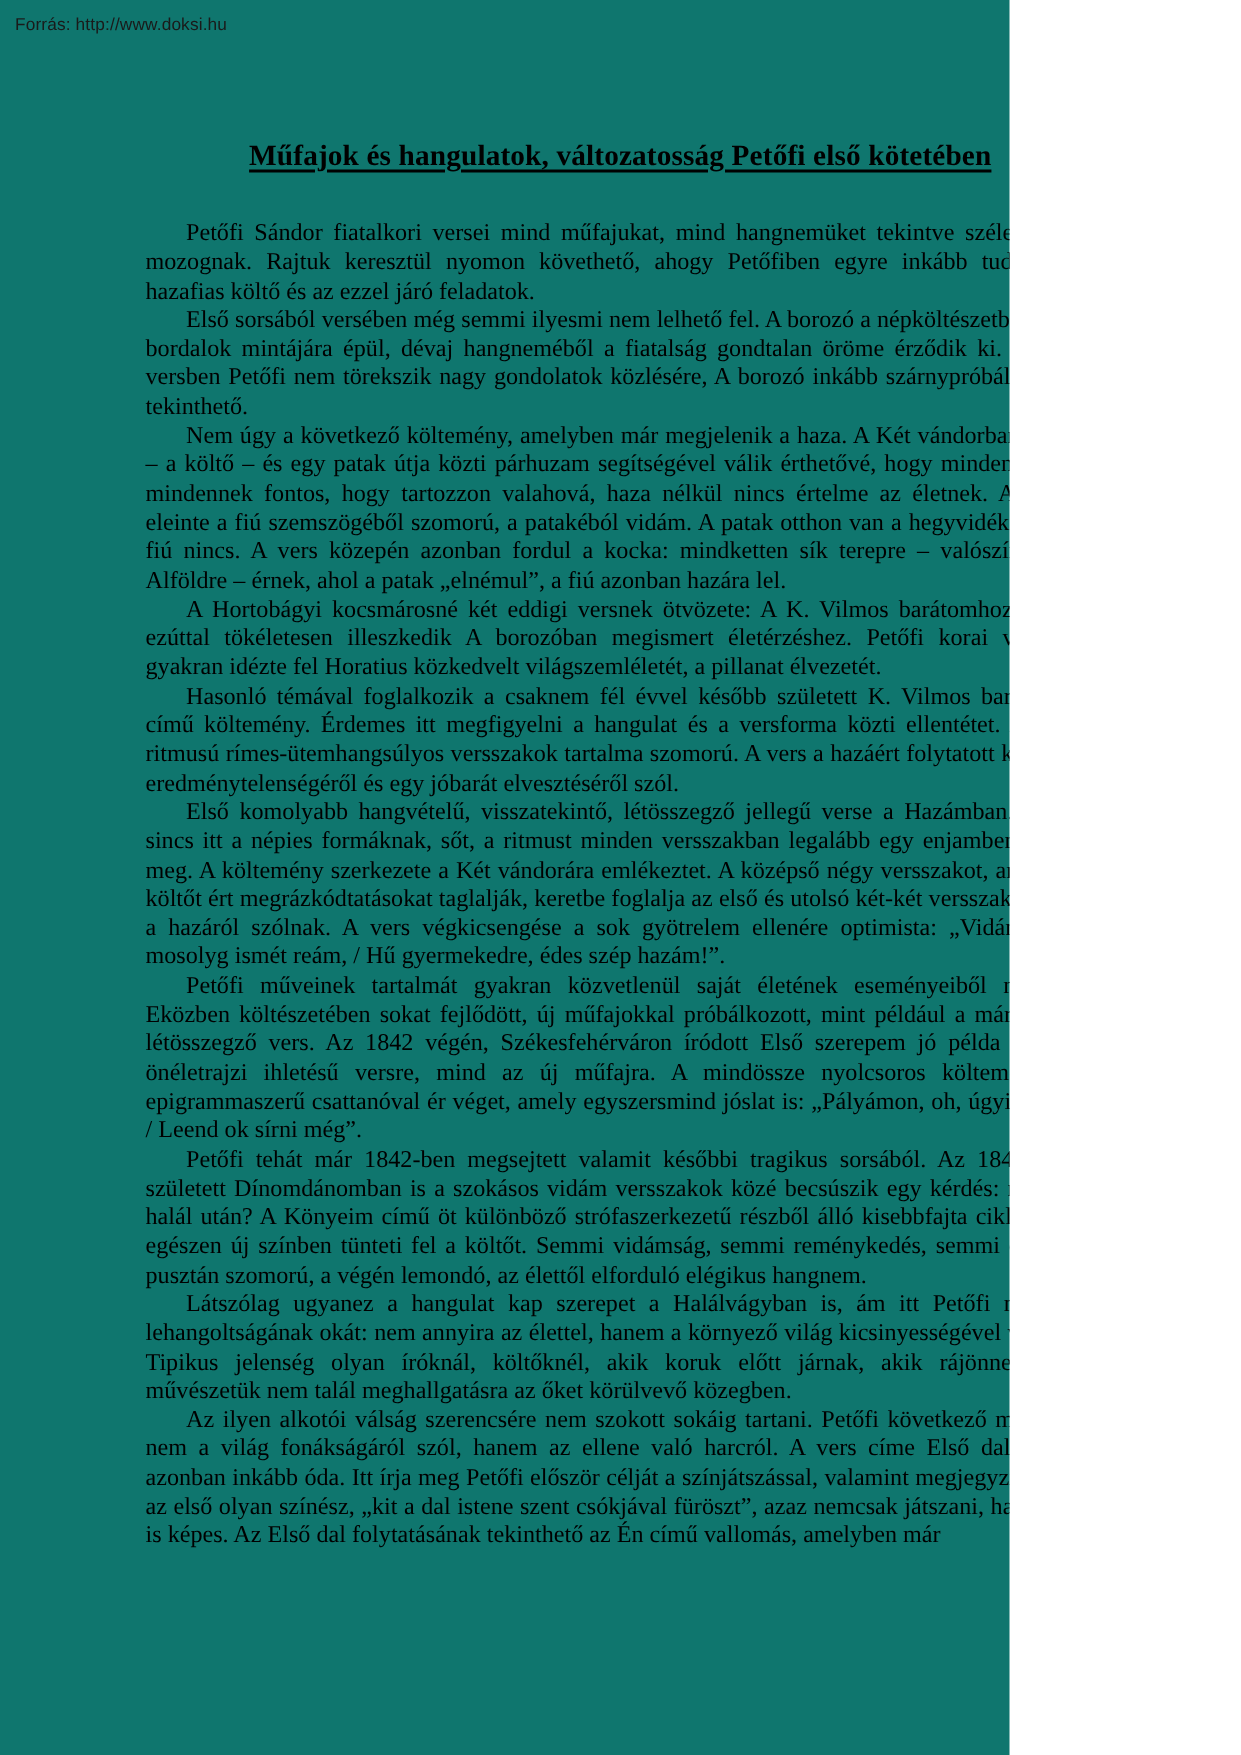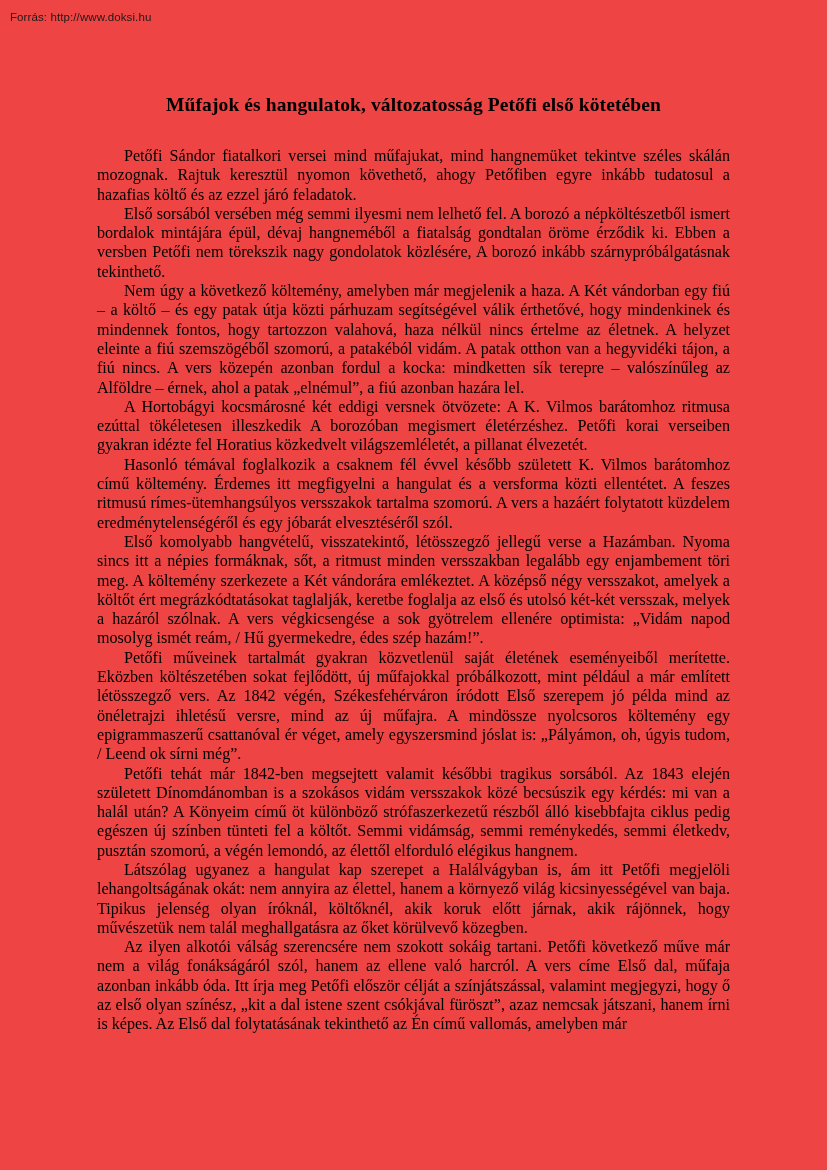--- a/index.html
+++ b/index.html
@@ -7,23 +7,23 @@
     margin: 0;
     padding: 0;
     background: #ffffff;
   }
   body {
     font-family: "Liberation Serif", "DejaVu Serif", serif;
     color: #000000;
   }
   .page {
     position: relative;
-    width: 827px;
+    width: 673px;
     height: 1170px;
-    background: #ef4444;
+    background: #0f766e;
     overflow: hidden;
     box-sizing: border-box;
   }
   .source-header {
     position: absolute;
     top: 10px;
     left: 10px;
     font-family: "Liberation Sans", "DejaVu Sans", sans-serif;
     font-size: 11.5px;
     line-height: 14px;
@@ -39,20 +39,21 @@
   }
   .doc-title {
     text-align: center;
     font-weight: bold;
     font-size: 19.5px;
     line-height: 26px;
     margin: 0 0 28px 0;
     letter-spacing: 0.1px;
   }
   .doc-title .ul {
+    text-decoration: underline;
     text-underline-offset: 3px;
     text-decoration-thickness: 1.6px;
   }
   p.para {
     margin: 0;
     text-align: justify;
     text-justify: inter-word;
     font-size: 16.1px;
     line-height: 19.3px;
     text-indent: 27px;

